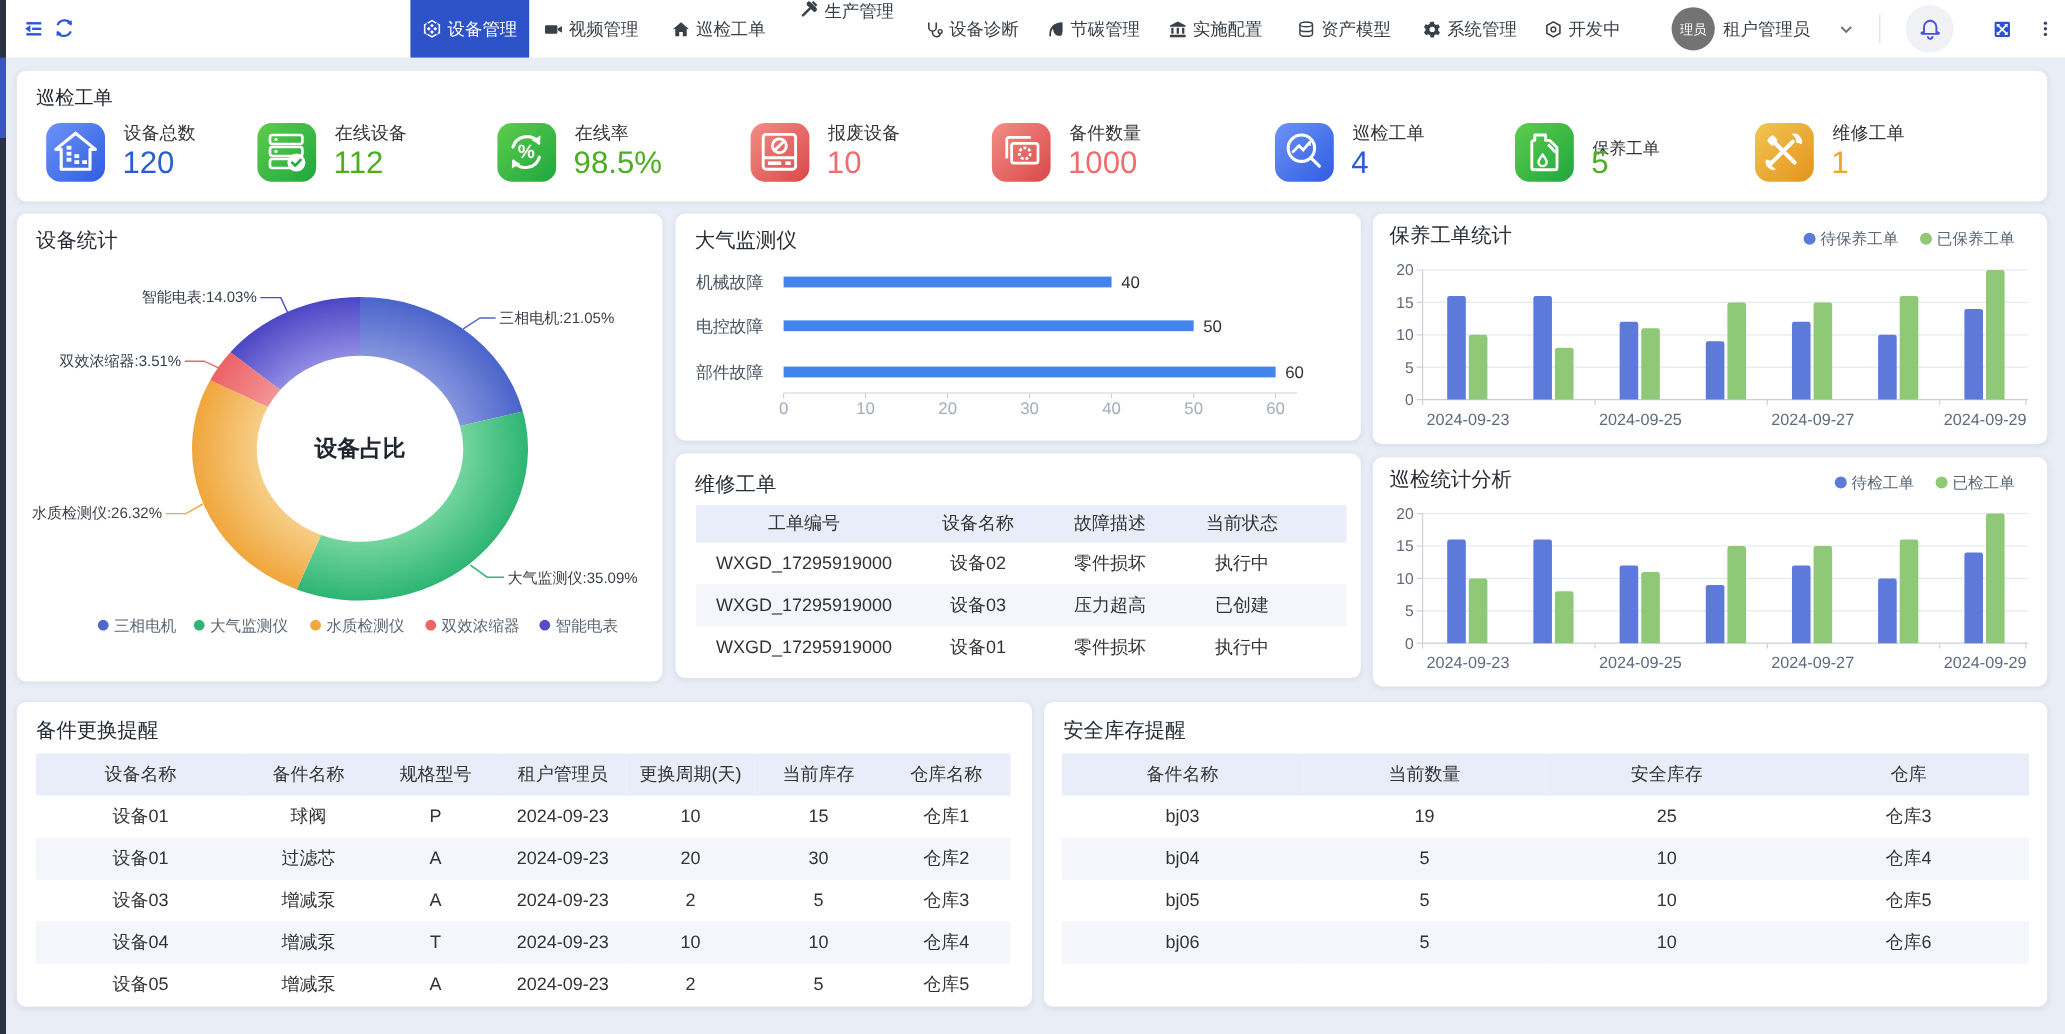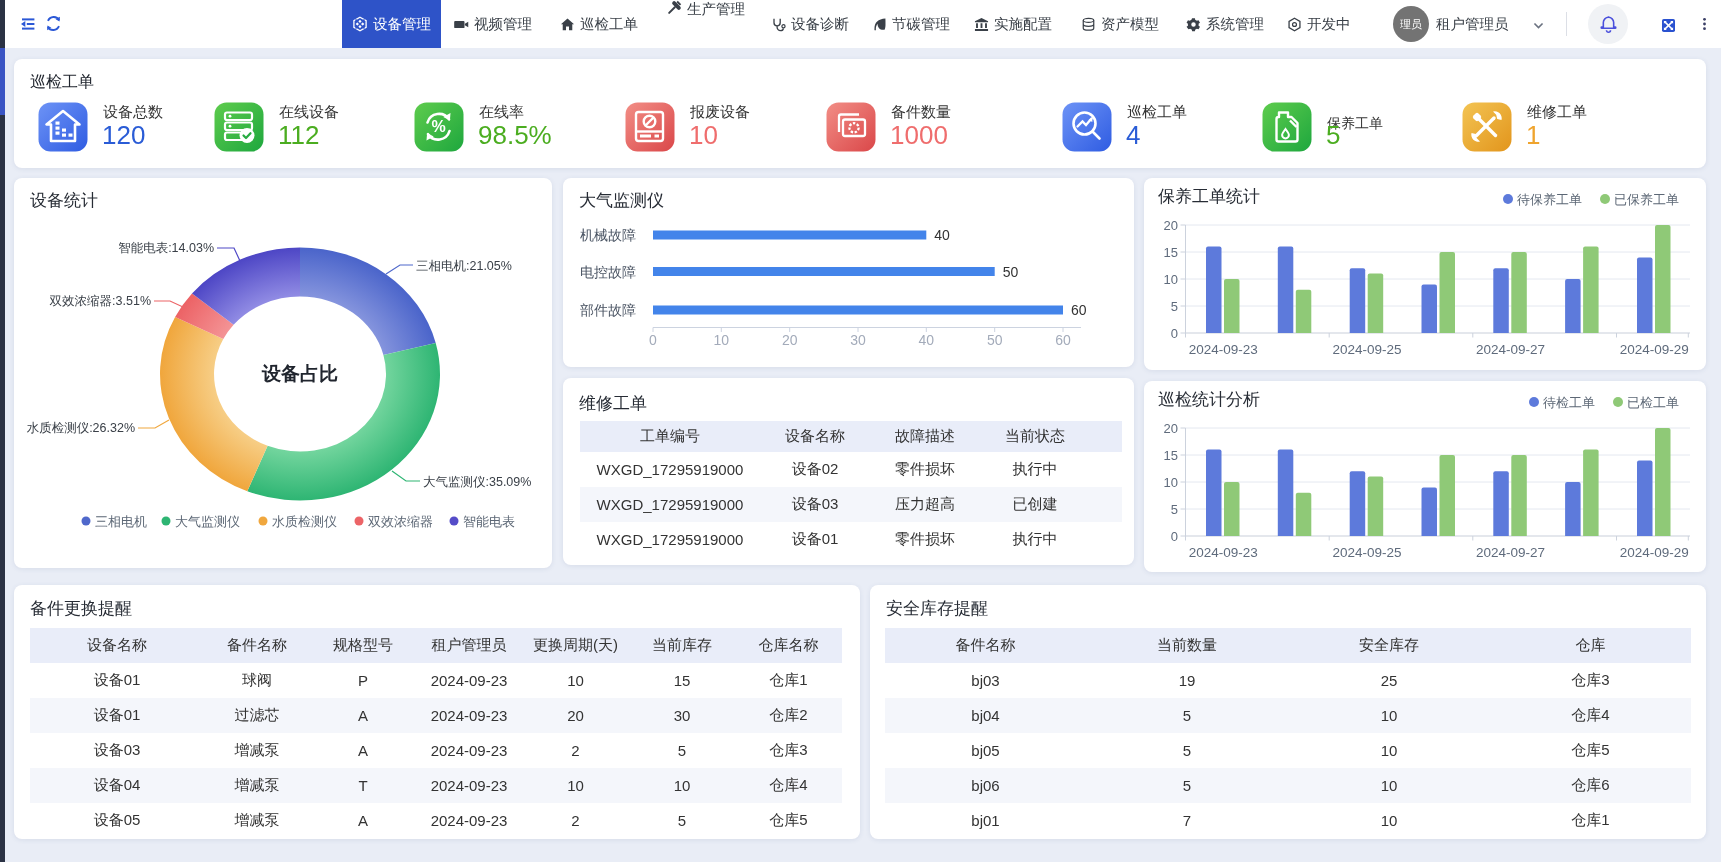--- a/index.html
+++ b/index.html
@@ -576,20 +576,14 @@
           <td style="height:35px">5</td>
           <td style="height:35px">10</td>
           <td style="height:35px">仓库5</td>
         </tr>
         <tr class="alt">
           <td style="height:35px">bj06</td>
           <td style="height:35px">5</td>
           <td style="height:35px">10</td>
           <td style="height:35px">仓库6</td>
         </tr>
-        <tr>
-          <td style="height:35px">bj01</td>
-          <td style="height:35px">7</td>
-          <td style="height:35px">10</td>
-          <td style="height:35px">仓库1</td>
-        </tr>
       </tbody>
     </table>
 </div>
 </body></html>

